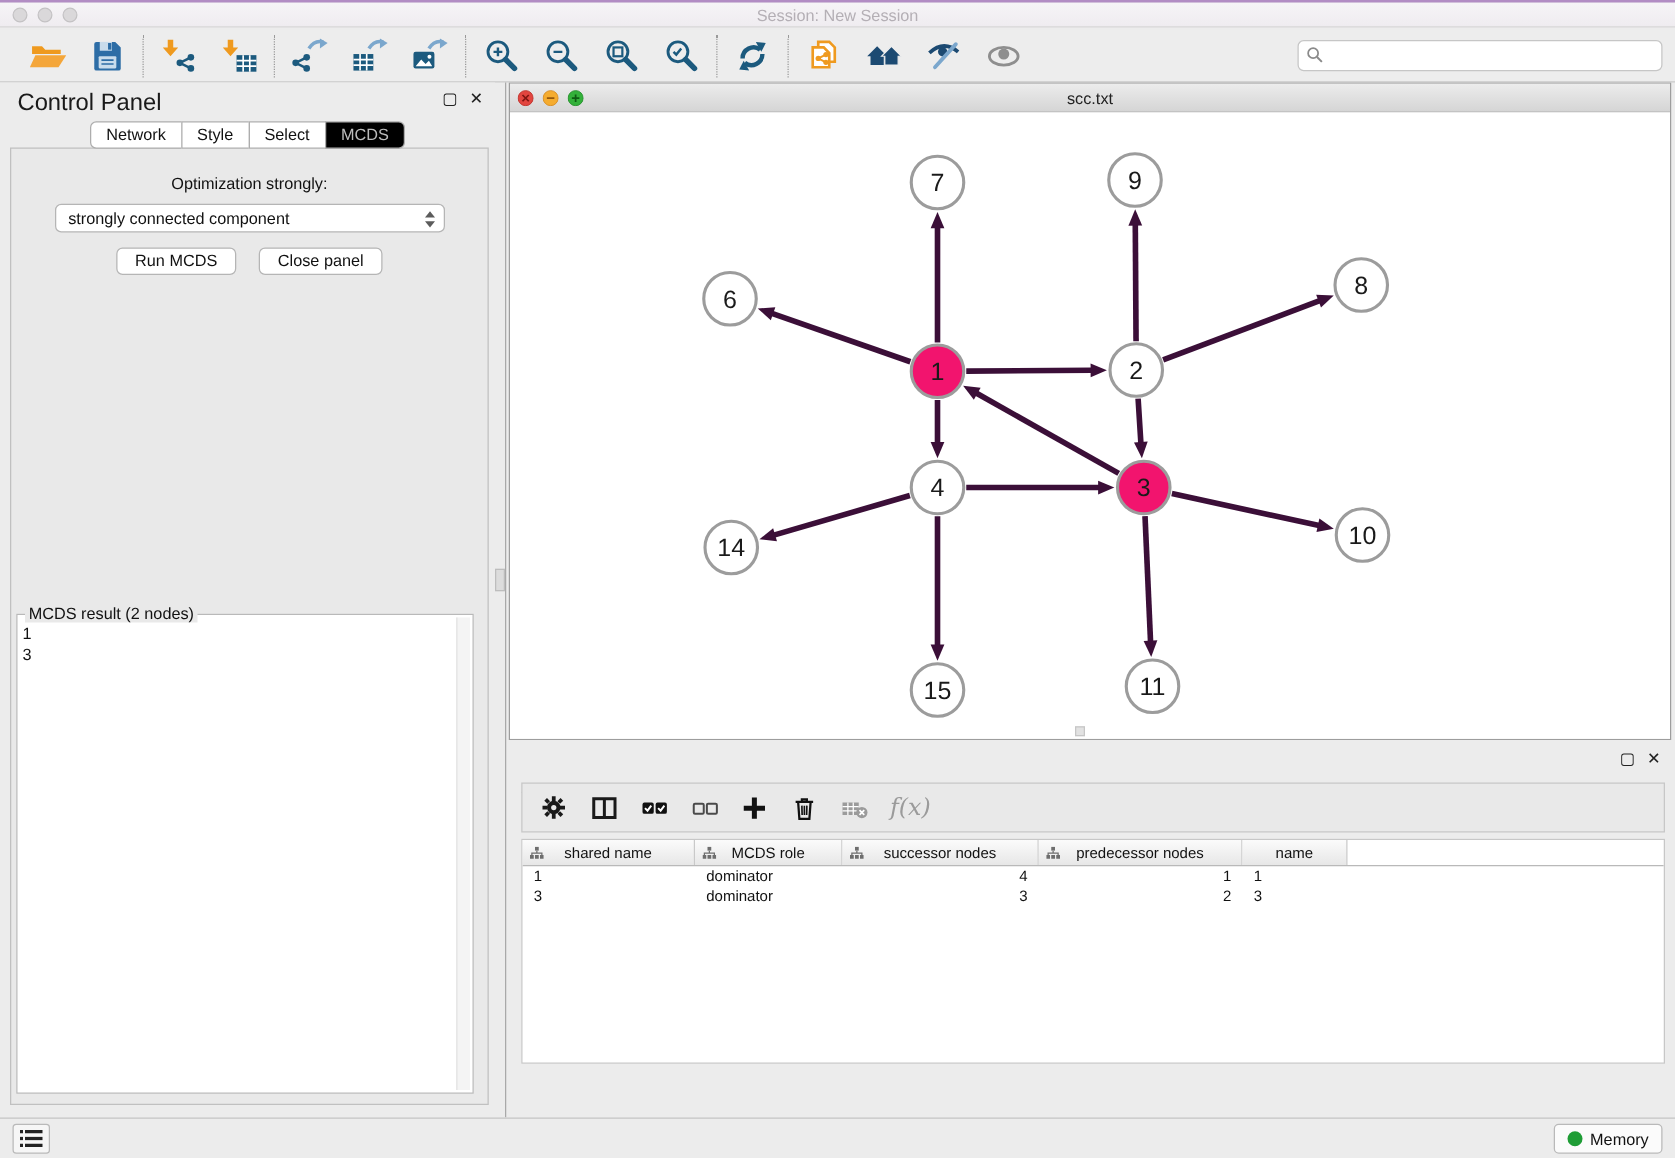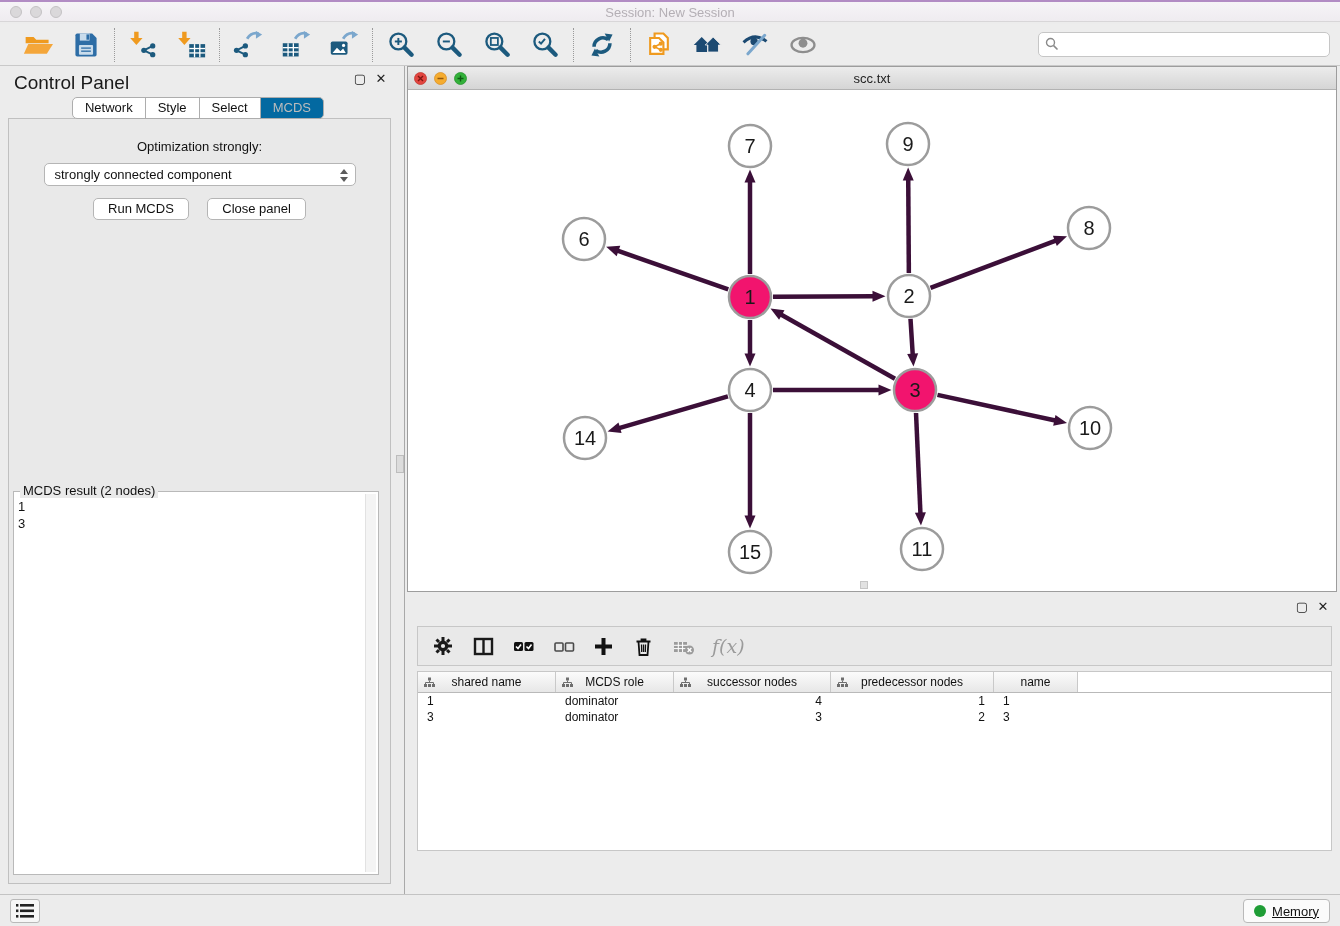--- a/index.html
+++ b/index.html
@@ -30,21 +30,21 @@
   .control-panel { position:absolute; left:0; top:66px; width:396px; height:828px; background:#ececec; }
   .panel-header { position:absolute; left:0; top:0; width:100%; height:28px; }
   .panel-title { position:absolute; left:14px; top:6px; font-size:19px; color:#1a1a1a; }
   .win-btns { position:absolute; right:8px; top:5px; display:flex; gap:7px; font-size:13px; color:#222; }
   .win-btn { width:14px; text-align:center; line-height:16px; font-weight:bold; cursor:default; }
   .cp-tabs { position:absolute; left:0; right:0; top:31px; text-align:center; z-index:2; }
   .seg-tab { display:inline-block; padding:2px 12px 3px; background:#fff; border:1px solid #adadad;
     margin-left:-1px; font-size:13px; color:#111; cursor:default; }
   .seg-tab:first-child { border-radius:5px 0 0 5px; margin-left:0; }
   .seg-tab:last-child { border-radius:0 5px 5px 0; }
-  .seg-tab.active { background:#0369a1; color:#bcbcbc; }
+  .seg-tab.active { background:#000000; color:#bcbcbc; }
   .cp-content { position:absolute; left:8px; right:5px; top:52px; bottom:10px;
     background:#e9e9e9; border:1px solid #c0c0c0; }
   .opt-label { margin-top:20px; text-align:center; font-size:13px; color:#111; }
   .cp-select { position:relative; width:312px; height:23px; margin:9px auto 0; background:#fff;
     border:1px solid #b5b5b5; border-radius:5px; font-size:13px; color:#111; line-height:21px;
     padding-left:10px; cursor:default; }
   .cp-select svg { position:absolute; right:6px; top:4px; }
   .cp-btn-row { margin-top:12px; text-align:center; }
   .cp-btn { display:inline-block; min-width:88px; padding:2px 14px 3px; margin:0 7px; background:#fff;
     border:1px solid #b5b5b5; border-radius:5px; font-size:13px; color:#111; cursor:default; }
@@ -93,21 +93,21 @@
   .tp-tabs { position:absolute; left:0; right:0; bottom:9px; text-align:center; }
   .tp-tabs .seg-tab { font-weight:bold; padding:2px 14px 3px; }
 
   
   .status-bar { position:absolute; left:0; bottom:0; width:1340px; height:32px; background:#ececec;
     border-top:1px solid #c3c3c3; }
   .list-btn { position:absolute; left:10px; top:4px; width:30px; height:24px; background:#f6f6f6;
     border:1px solid #b9b9b9; border-radius:3px; display:flex; align-items:center; justify-content:center; }
   .memory-btn { position:absolute; right:10px; top:4px; height:24px; background:#fbfbfb;
     border:1px solid #b9b9b9; border-radius:4px; display:flex; align-items:center; gap:6px;
-    padding:0 10px; font-size:13px; color:#111;text-decoration:underline; }
+    padding:0 10px; font-size:13px; color:#111; }
   .mem-dot { width:12px; height:12px; border-radius:50%; }
 </style>
 </head>
 <body>
 
 <div class="app">
 
   <div class="titlebar">
     <div class="t-dots">
       <span class="t-dot"></span>

